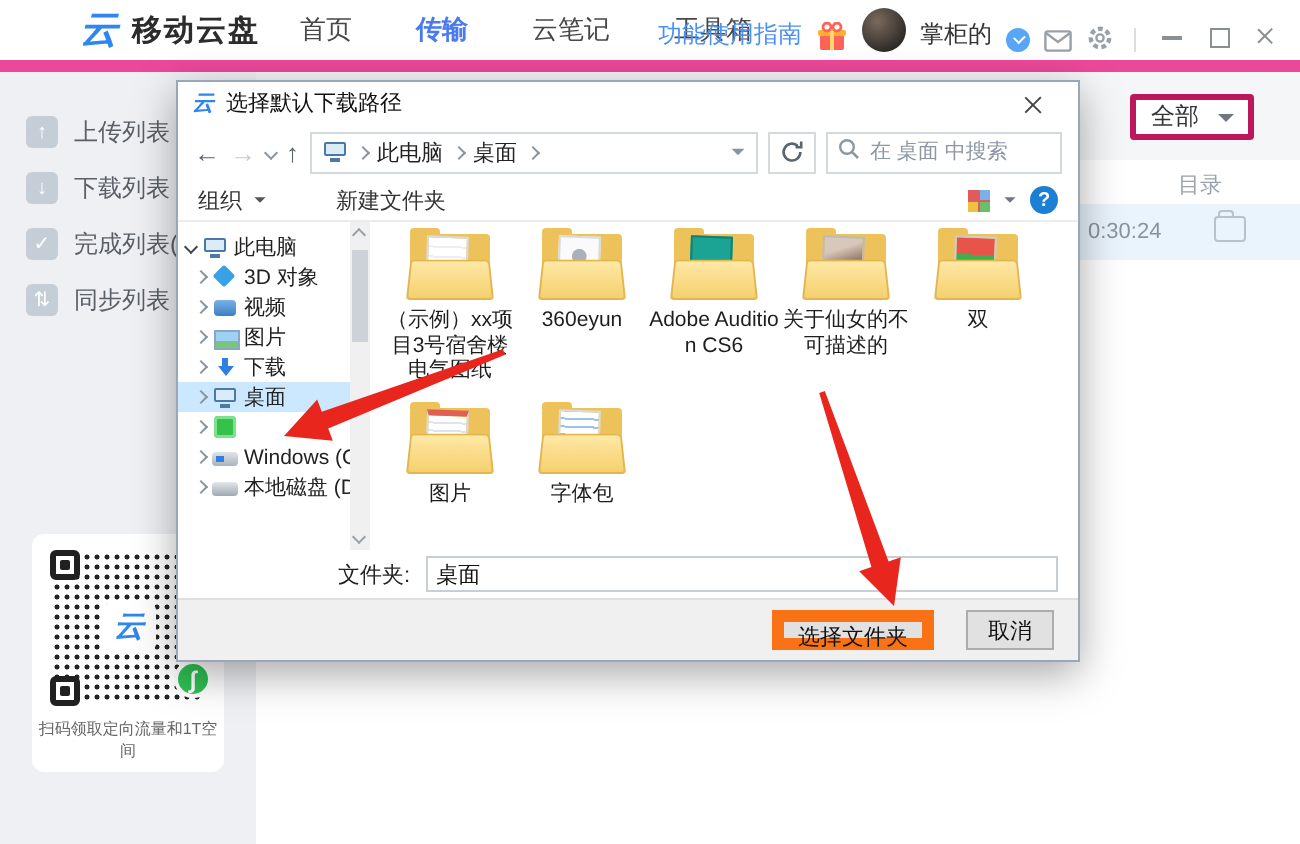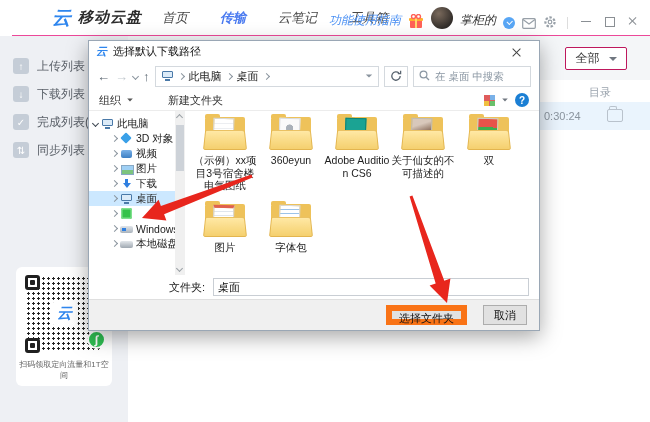--- a/index.html
+++ b/index.html
@@ -1,22 +1,22 @@
 <!DOCTYPE html>
 <html><head>
 <meta charset="utf-8">
 <style>
   * { margin:0; padding:0; box-sizing:border-box; }
   html,body { width:650px; height:422px; overflow:hidden; }
   body { font-family:"Liberation Sans",sans-serif; background:#fff; }
   .app { position:relative; width:650px; height:422px; overflow:hidden; background:#fff; }
 
   
-  .topbar { position:absolute; top:0; left:12px; right:0; height:36px; background:#fff;
-            border-bottom:1px solid #ec4899; display:flex; align-items:center; z-index:3;font-style:italic; }
+  .topbar { position:absolute; top:0; left:0; right:0; height:36px; background:#fff;
+            border-bottom:6px solid #ec4899; display:flex; align-items:center; z-index:3; }
   .logo { display:flex; align-items:center; gap:7px; margin-left:40px; }
   .logo-icon::before { content:"云"; font-style:italic; font-weight:bold; font-size:19px; color:#2e86ee; }
   .logo-text { font-size:15px; font-weight:bold; color:#2c2c2c; letter-spacing:1px; }
   .mainnav { position:absolute; left:150px; display:flex; gap:32px; font-size:13px; color:#474747; }
   .mainnav a { cursor:default; }
   .mainnav a.active { color:#4a7af0; font-weight:bold; }
   .top-right { position:absolute; right:10px; display:flex; align-items:flex-end; gap:7px; }
   .guide { color:#4a90f4; font-size:12px; }
   .gift-wrap { display:flex; align-items:center; }
   .avatar { width:22px; height:22px; border-radius:50%;
@@ -56,21 +56,21 @@
   .qr-logo::before { content:"云"; font-style:italic; font-weight:bold; font-size:15px; color:#2e86ee; }
   .qr-green { position:absolute; right:-4px; bottom:3px; width:19px; height:19px; border-radius:50%;
               background:#2fbf53; border:2px solid #fff; color:#fff; display:flex; align-items:center; justify-content:center; }
   .qr-green::before { content:"∫"; font-size:12px; font-weight:bold; font-style:italic; }
   .qr-caption { margin-top:7px; text-align:center; font-size:8px; color:#666; letter-spacing:0; }
 
   
   .content { position:absolute; left:128px; top:36px; right:0; bottom:0; background:#fff; z-index:1; }
   .content-top { position:absolute; top:0; left:0; right:0; height:44px; background:#f4f6f8; }
   .all-dd { position:absolute; top:11px; right:23px; width:62px; height:23px; background:#fff;
-            border:1px solid #be185d; border-radius:2px; display:flex; align-items:center;
+            border:3px solid #be185d; border-radius:2px; display:flex; align-items:center;
             justify-content:center; gap:9px; font-size:12px; color:#333;margin-left:15px; }
   .caret { width:0; height:0; border-left:4px solid transparent; border-right:4px solid transparent; border-top:4px solid #707780; }
   .dir-label { position:absolute; top:49px; left:461px; font-size:11px; color:#9aa3ad; }
   .sel-row { position:absolute; top:66px; left:0; right:0; height:28px; background:#eaf4fd; }
   .row-time { position:absolute; left:416px; top:8px; font-size:11px; color:#8a949e; }
   .row-folder { position:absolute; left:479px; top:6px; }
 
   
   .dialog { position:absolute; left:88px; top:40px; width:452px; height:291px; background:#fff;
             border:1px solid #9aa7b5; box-shadow:0 6px 20px rgba(0,0,0,.35); z-index:10;
@@ -104,21 +104,21 @@
   .tb-right { margin-left:auto; display:flex; align-items:center; gap:6px; }
   .view-ic { width:11px; height:11px; position:relative; background:#e05c5c; }
   .view-ic::before { content:""; position:absolute; left:6px; top:0; width:5px; height:5px; background:#7ab1e8; }
   .view-ic::after { content:""; position:absolute; left:0; top:6px; width:5px; height:5px; background:#f0c040; box-shadow:6px 0 #69c06b; }
   .help-ic { width:14px; height:14px; border-radius:50%; background:#1b7fd4; color:#fff; display:flex; align-items:center; justify-content:center; }
   .help-ic::before { content:"?"; font-size:10px; font-weight:bold; }
 
   .dlg-body { flex:1; display:flex; overflow:hidden; }
   .tree { width:86px; overflow:hidden; padding-top:5px; flex:none; }
   .trow { height:15px; display:flex; align-items:center; gap:3px; padding-left:4px; white-space:nowrap; }
-  .trow.child { padding-left:23px; }
+  .trow.child { padding-left:9px; }
   .trow.sel { background:#cce8ff; }
   .trow .tl { font-size:10.5px; color:#222; }
   .tree .chv { flex:none; transform-origin:center; }
   .ti { width:13px; height:12px; flex:none; position:relative; }
   .ti.pc::before { content:""; position:absolute; left:1px; top:1px; right:1px; bottom:4px; background:#dcebf8; border:1px solid #4a79a8; border-radius:1px; }
   .ti.pc::after { content:""; position:absolute; left:4px; right:4px; bottom:1px; height:2px; background:#4a79a8; }
   .ti.cube::before { content:""; position:absolute; left:2px; top:1px; width:8px; height:8px; background:#3aa0e8; transform:rotate(45deg); border-radius:1px; }
   .ti.video::before { content:""; position:absolute; left:1px; top:2px; width:11px; height:8px; background:linear-gradient(#7ab1e8,#3d7fc4); border-radius:2px; }
   .ti.pic::before { content:""; position:absolute; left:1px; top:2px; width:11px; height:8px; background:linear-gradient(180deg,#9fd0f5 55%,#7cc47e 55%); border:1px solid #88a8c4; }
   .ti.doc::before { content:""; position:absolute; left:3px; top:0; width:8px; height:11px; background:#fff; border:1px solid #9ab0c4; }

